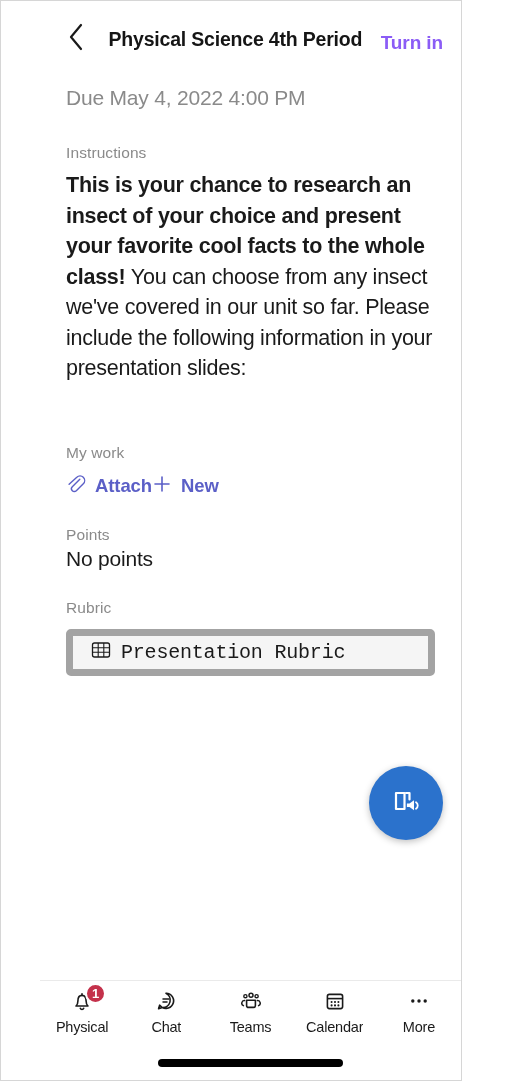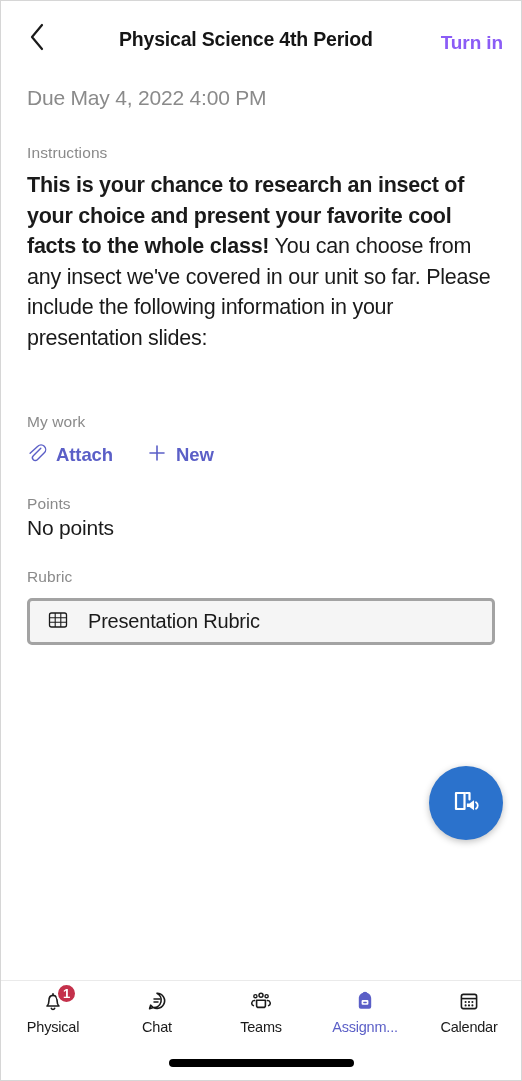--- a/index.html
+++ b/index.html
@@ -4,26 +4,27 @@
 <style>
   * { box-sizing: border-box; margin: 0; padding: 0; }
   html, body {
     width: 522px; height: 1081px;
     background: #ffffff;
     font-family: "Liberation Sans", sans-serif;
     -webkit-font-smoothing: antialiased;
   }
   .phone {
     position: relative;
-    width: 522px; height: 1081px;
+    width: 462px; height: 1081px;
     background: #ffffff;
     border: 1px solid #d6d6d6;
     overflow: hidden;
     display: flex;
     flex-direction: column;
+    padding-left: 39px;
   }
 
   
   .header {
     position: relative;
     height: 76px;
     flex: 0 0 76px;
     display: flex;
     align-items: center;
     padding: 0 18px 0 16px;
@@ -94,21 +95,20 @@
   }
   .instructions-body b { font-weight: bold; }
   .para-gap { height: 30px; }
 
   
   .mywork-label { margin-top: 30px; }
   .work-actions {
     display: flex;
     align-items: flex-start;
     margin-top: 12px;
-    gap: 34px;
   }
   .work-action {
     display: flex;
     align-items: center;
     gap: 9px;
     cursor: pointer;
   }
   .work-action span.lbl {
     font-size: 18.5px;
     font-weight: bold;
@@ -124,27 +124,28 @@
     margin-top: 3px;
     letter-spacing: -0.2px;
   }
 
   
   .rubric-label { margin-top: 28px; }
   .rubric-card {
     margin-top: 12px;
     height: 47px;
     background: #f5f5f5;
-    border: 3px solid #a3a3a3;
+    border: 7px solid #a3a3a3;
     border-radius: 5px;
     display: flex;
     align-items: center;
     padding: 0 16px;
-    gap: 18px;
-    cursor: pointer;
+    gap: 8px;
+    cursor: pointer;
+    font-family: Liberation Mono, monospace;
   }
   .rubric-card .name {
     font-size: 20px;
     color: #1a1a1a;
     letter-spacing: -0.2px;
   }
 
   
   .fab {
     position: absolute;
@@ -335,47 +336,45 @@
           <circle cx="13" cy="7.2" r="2" stroke="#1a1a1a" stroke-width="1.5"></circle>
           <circle cx="7.4" cy="8.2" r="1.6" stroke="#1a1a1a" stroke-width="1.4"></circle>
           <circle cx="18.6" cy="8.2" r="1.6" stroke="#1a1a1a" stroke-width="1.4"></circle>
           <path d="M8.6 12.2 h8.8 v5.2 a2 2 0 0 1 -2 2 h-4.8 a2 2 0 0 1 -2 -2 z" stroke="#1a1a1a" stroke-width="1.6" stroke-linejoin="round"></path>
           <path d="M6.6 12.6 a2.6 2.6 0 0 0 -1.2 5.0 M19.4 12.6 a2.6 2.6 0 0 1 1.2 5.0" stroke="#1a1a1a" stroke-width="1.5" stroke-linecap="round"></path>
         </svg>
       </div>
       <div class="nav-label">Teams</div>
     </div>
 
-    <div class="nav-item active">
-      <div class="nav-icon">
-        <svg width="26" height="26" viewBox="0 0 26 26" fill="none">
-          <path d="M13 4.4 c-3.6 0-6.2 2.6-6.2 6.0 v8.4 a2 2 0 0 0 2 2 h8.4
-                   a2 2 0 0 0 2-2 v-8.4 c0-3.4-2.6-6.0-6.2-6.0 z" fill="#5b5fc7"></path>
-          <rect x="9.6" y="12.1" width="6.8" height="4.6" rx="1" fill="#ffffff"></rect>
-          <rect x="11.2" y="13.7" width="3.6" height="1.5" rx="0.6" fill="#5b5fc7"></rect>
-          <path d="M11.4 6.0 a1.6 1.6 0 0 1 3.2 0" stroke="#5b5fc7" stroke-width="1.5" fill="none"></path>
-        </svg>
-      </div>
-      <div class="nav-label">Assignm...</div>
-    </div>
 
     <div class="nav-item">
       <div class="nav-icon">
         <svg width="26" height="26" viewBox="0 0 26 26" fill="none">
           <rect x="5.4" y="6.4" width="15.2" height="14.2" rx="2" stroke="#1a1a1a" stroke-width="1.6"></rect>
           <path d="M5.4 10.6 H20.6" stroke="#1a1a1a" stroke-width="1.6"></path>
           <circle cx="9.6" cy="14" r="1.05" fill="#1a1a1a"></circle>
           <circle cx="13" cy="14" r="1.05" fill="#1a1a1a"></circle>
           <circle cx="16.4" cy="14" r="1.05" fill="#1a1a1a"></circle>
           <circle cx="9.6" cy="17.4" r="1.05" fill="#1a1a1a"></circle>
           <circle cx="13" cy="17.4" r="1.05" fill="#1a1a1a"></circle>
           <circle cx="16.4" cy="17.4" r="1.05" fill="#1a1a1a"></circle>
         </svg>
       </div>
       <div class="nav-label">Calendar</div>
     </div>
 
+    <div class="nav-item">
+      <div class="nav-icon">
+        <svg width="26" height="26" viewBox="0 0 26 26" fill="none">
+          <circle cx="6.8" cy="13" r="1.7" fill="#1a1a1a"></circle>
+          <circle cx="13" cy="13" r="1.7" fill="#1a1a1a"></circle>
+          <circle cx="19.2" cy="13" r="1.7" fill="#1a1a1a"></circle>
+        </svg>
+      </div>
+      <div class="nav-label">More</div>
+    </div>
   </div>
 
   <div class="home-area">
     <div class="home-indicator"></div>
   </div>
 </div>
 
 </body></html>

